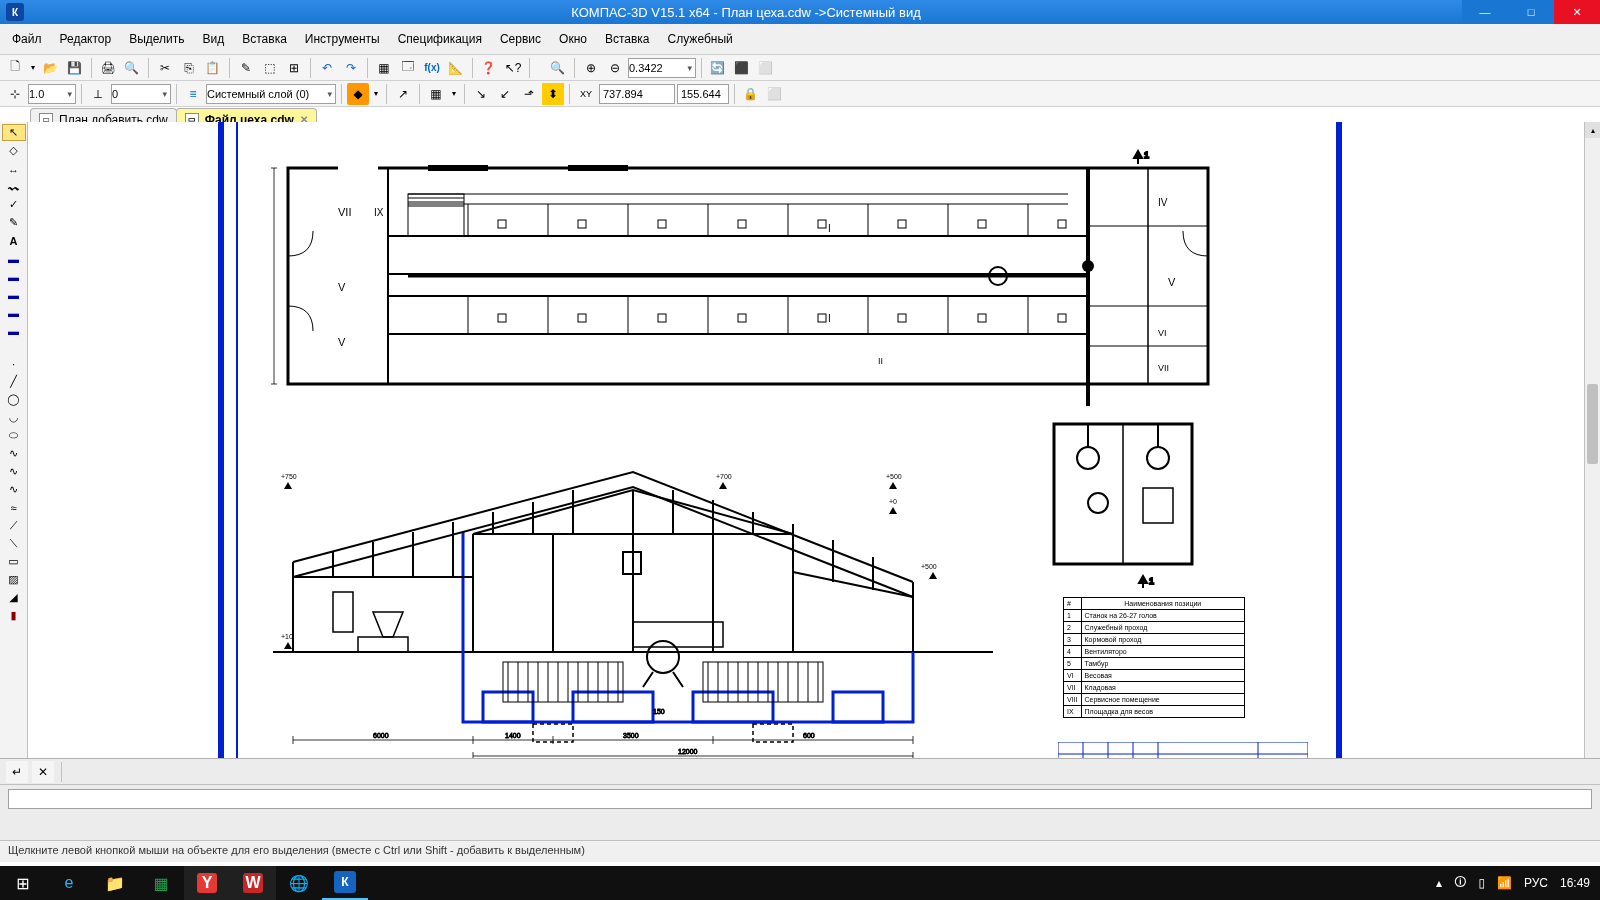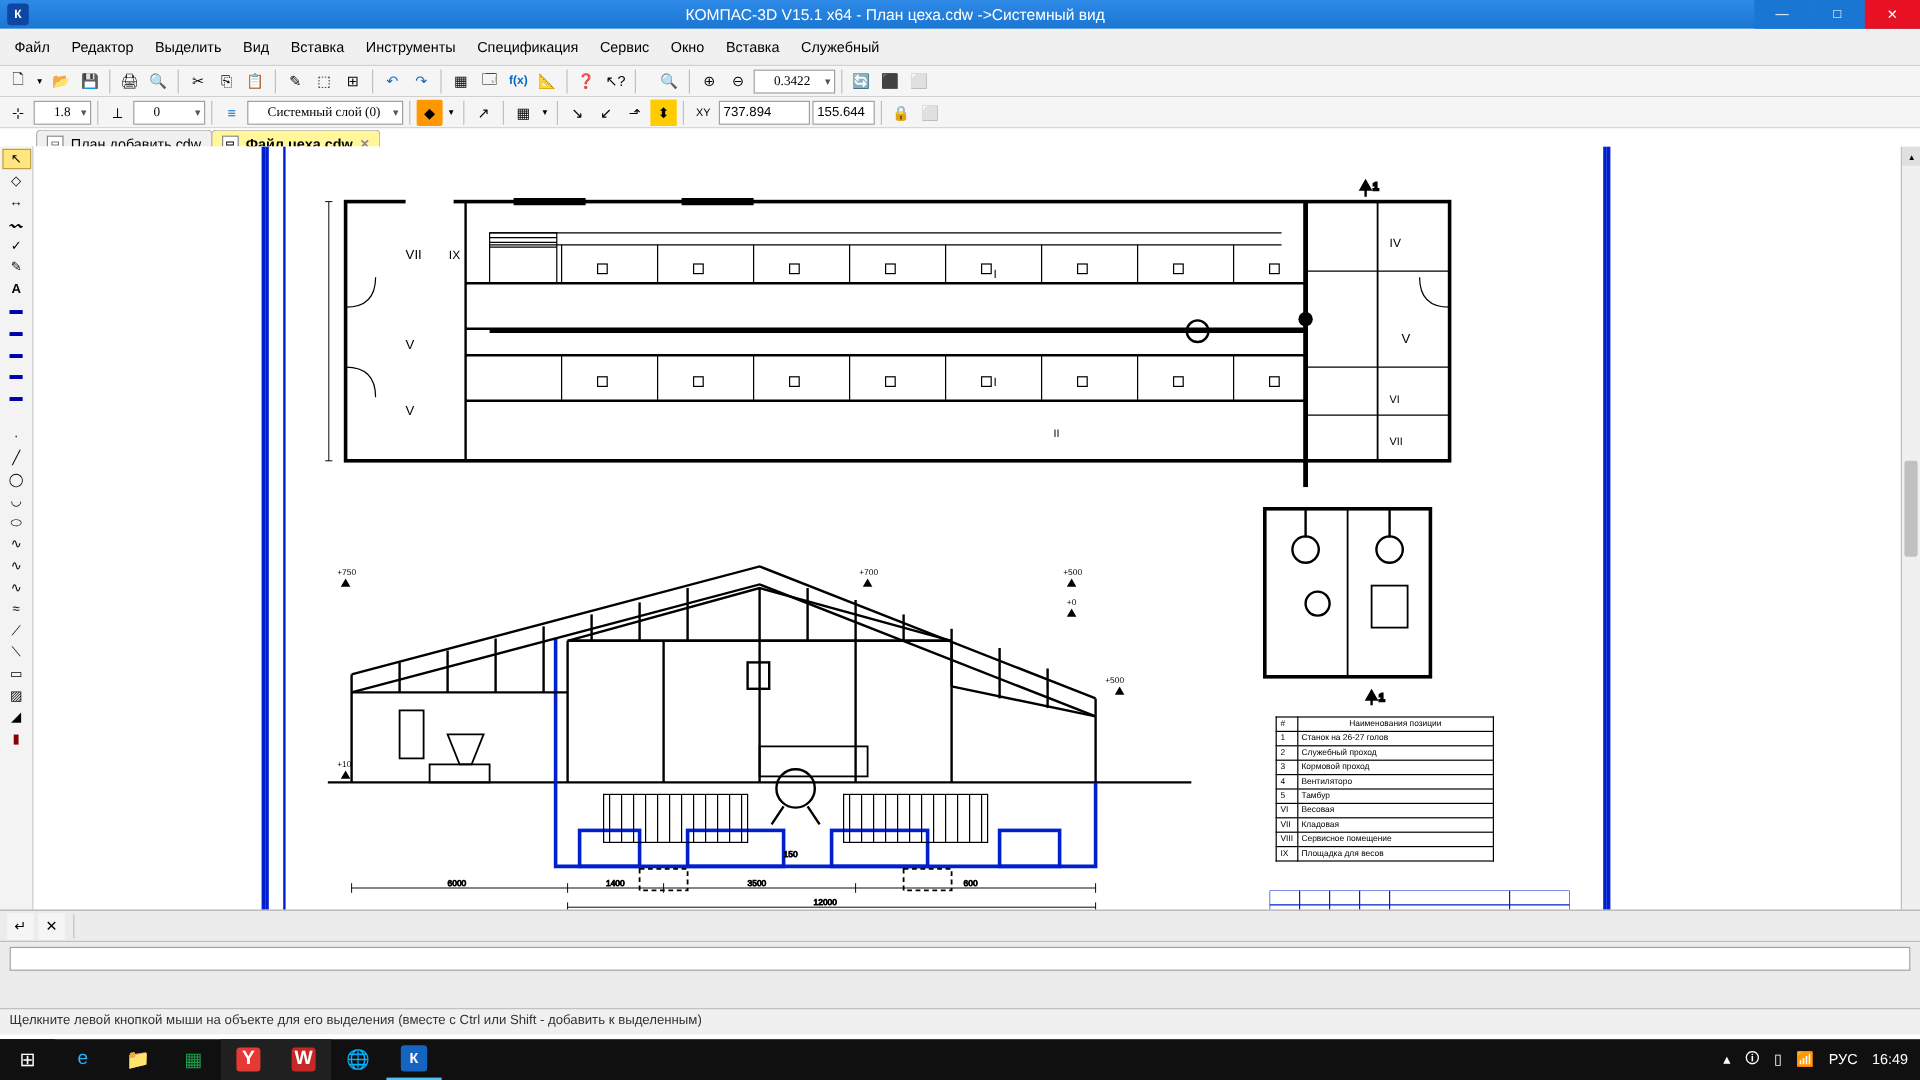--- a/index.html
+++ b/index.html
@@ -17,21 +17,21 @@
 
 
 .menubar { height:22px; background:#f0f0f0; border-bottom:1px solid #d0d0d0; display:flex; align-items:center; padding:15px 4px; gap:2px; font-size:12px; }
 .menubar span { padding:2px 8px; cursor:default; }
 
 
 .toolbar { height:26px; background:#f5f5f5; border-bottom:1px solid #d0d0d0; display:flex; align-items:center; padding:0 4px; gap:2px; }
 .tbtn { width:22px; height:22px; border:1px solid transparent; display:flex; align-items:center; justify-content:center; font-size:12px; cursor:default; background:#f5f5f5; }
 .tsep { width:1px; height:20px; background:#c0c0c0; margin:0 3px; }
 .tinput { height:20px; border:1px solid #a0a0a0; font-size:11px; padding:0 3px; background:#fff; }
-.tcombo { height:20px; border:1px solid #a0a0a0; font-size:11px; background:#fff; display:flex; align-items:center; padding:0 16px 0 16px; position:relative;font-family:Liberation Serif, serif; }
+.tcombo { height:20px; border:1px solid #a0a0a0; font-size:11px; background:#fff; display:flex; align-items:center; padding:0 16px 0 0; position:relative; }
 .tcombo::after { content:"▾"; position:absolute; right:3px; font-size:9px; color:#555; }
 
 
 .doctabs { height:24px; background:#fff; border-bottom:1px solid #c0c0c0; display:flex; align-items:flex-end; padding-left:30px; }
 .doctab { height:22px; border:1px solid #b0b0b0; border-bottom:none; background:#f0f0f0; display:flex; align-items:center; padding:0 8px; gap:6px; font-size:12px; margin-right:-1px; border-radius:4px 4px 0 0; }
 .doctab.active { background:#fff799; font-weight:bold; }
 .doctab .x { font-size:10px; color:#888; }
 .doctab .icn { width:14px; height:14px; background:#fff; border:1px solid #888; font-size:8px; display:flex; align-items:center; justify-content:center; }
 
 
@@ -133,21 +133,21 @@
   <div class="tbtn">⊖</div>
   <div class="tcombo" style="width:68px">0.3422</div>
   <div class="tsep"></div>
   <div class="tbtn">🔄</div>
   <div class="tbtn">⬛</div>
   <div class="tbtn">⬜</div>
 </div>
 
 <div class="toolbar">
   <div class="tbtn">⊹</div>
-  <div class="tcombo" style="width:48px">1.8</div>
+  <div class="tcombo" style="width:48px">1.0</div>
   <div class="tsep"></div>
   <div class="tbtn">⟂</div>
   <div class="tcombo" style="width:60px">0</div>
   <div class="tsep"></div>
   <div class="tbtn" style="color:#0066cc">≡</div>
   <div class="tcombo" style="width:130px">Системный слой (0)</div>
   <div class="tsep"></div>
   <div class="tbtn" style="background:#ff9800;border-radius:2px">◆</div>
   <div class="tbtn" style="width:10px;font-size:8px">▾</div>
   <div class="tsep"></div>

